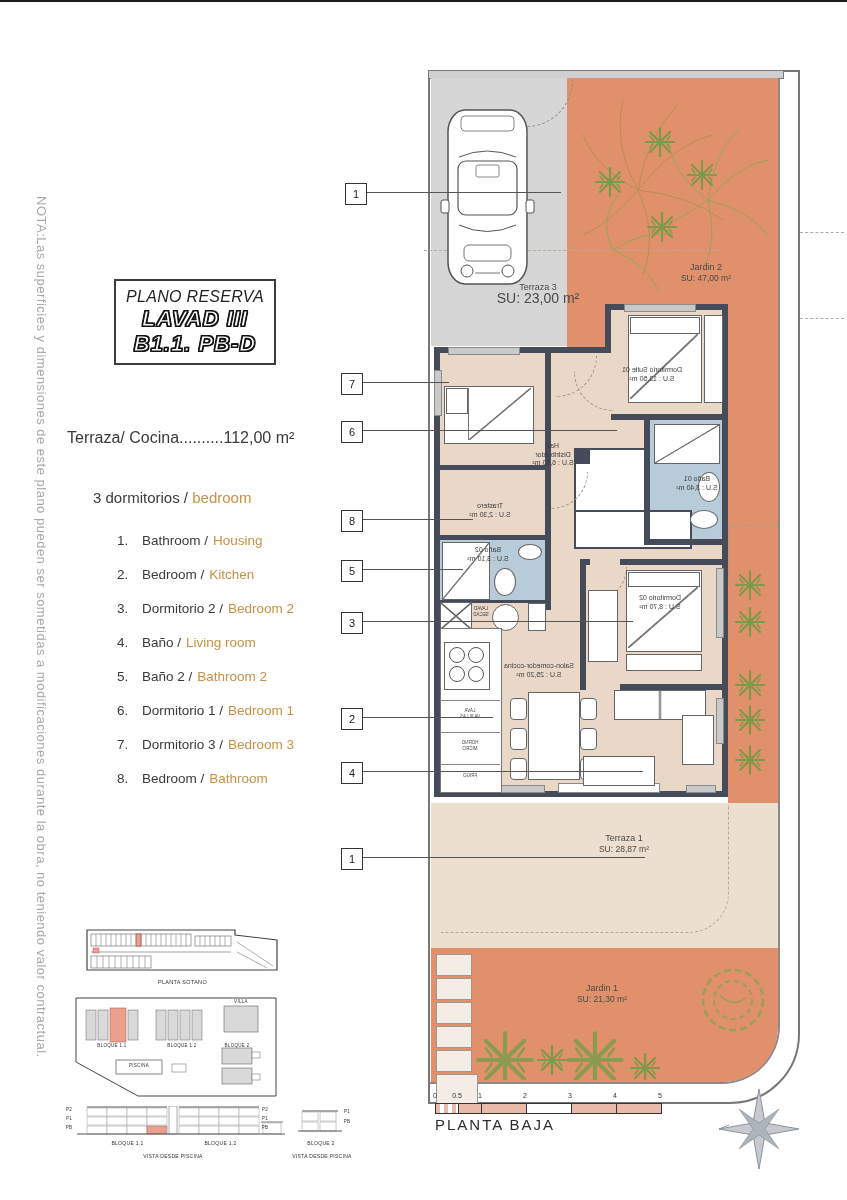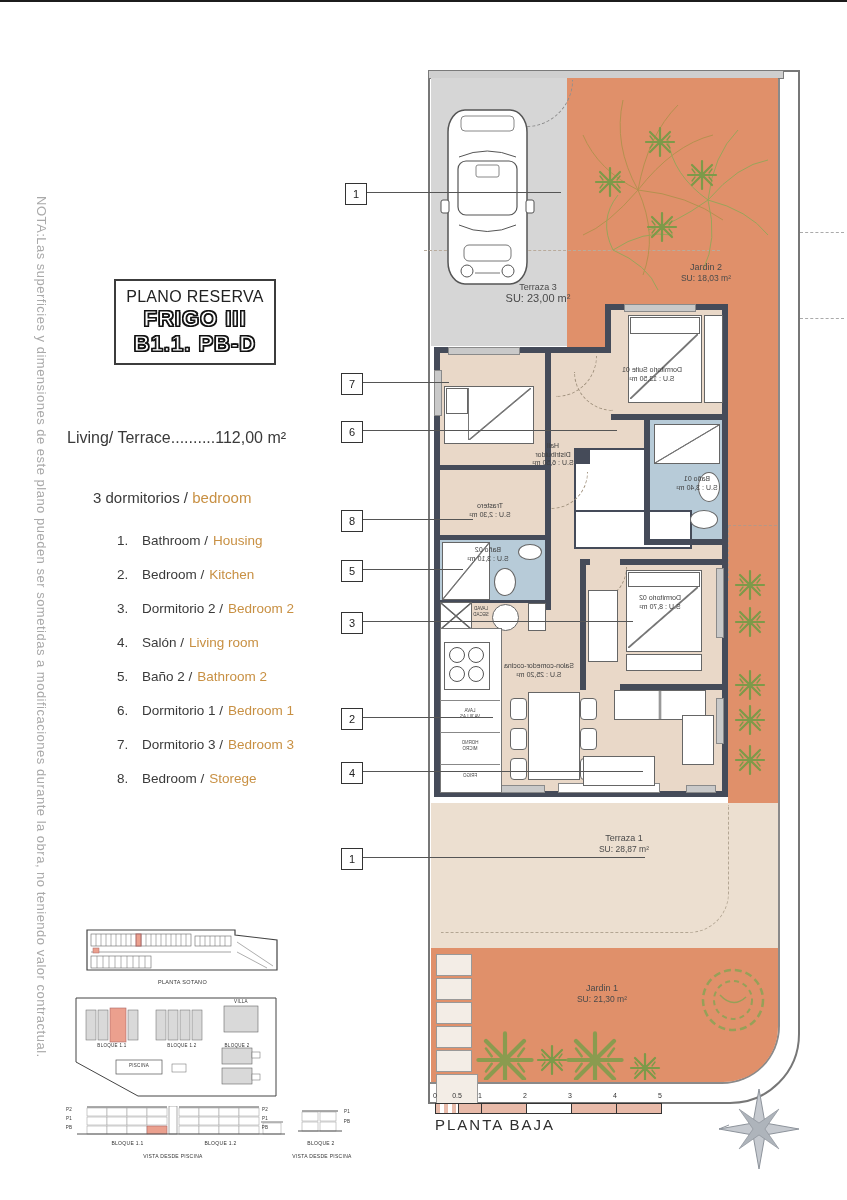--- a/index.html
+++ b/index.html
@@ -4,21 +4,21 @@
 <style>
   html,body{margin:0;padding:0;background:#fff;}
   #page{position:relative;width:847px;height:1200px;background:#fff;overflow:hidden;
         font-family:"Liberation Sans",sans-serif;color:#333;}
   .abs{position:absolute;}
   
   .vnote{position:absolute;left:34px;top:196px;height:880px;writing-mode:vertical-rl;
          font-size:13px;color:#a9a9a9;letter-spacing:.5px;}
   
   .tbox{position:absolute;left:114px;top:279px;width:158px;height:82px;border:2px solid #3c3c3c;
-        text-align:center;background:#fff;}
+        text-align:center;background:#fff;font-style:italic;}
   .tl1{font-size:16px;color:#222;margin-top:7px;letter-spacing:.3px;font-weight:500;}
   .tout{font-size:22px;font-weight:800;color:#fff;letter-spacing:1px;line-height:25px;
         -webkit-text-stroke:1.2px #111;
         text-shadow:-1px -1px 0 #111,1px -1px 0 #111,-1px 1px 0 #111,1px 1px 0 #111;}
   .summary{position:absolute;left:67px;top:425px;font-size:16px;color:#3a3a3a;line-height:26px;}
   .bedline{position:absolute;left:93px;top:489px;font-size:15px;color:#3a3a3a;}
   .or{color:#c89043;}
   .legend{position:absolute;left:117px;top:533px;font-size:13.5px;}
   .lrow{margin-bottom:19px;white-space:nowrap;}
   .lnum{display:inline-block;width:25px;color:#3a3a3a;}
@@ -61,42 +61,42 @@
       </g>
     </defs>
   </svg>
 
   <div class="abs" style="left:0;top:0;width:847px;height:2px;background:#1c1c1c;"></div>
 
   <div class="vnote">NOTA:Las superficies y dimensiones de este plano pueden ser sometidas a modificaciones durante la obra, no teniendo valor contractual.</div>
 
   <div class="tbox">
     <div class="tl1">PLANO RESERVA</div>
-    <div class="tout">FRIGO III</div>
+    <div class="tout">LAVAD III</div>
     <div class="tout">B1.1. PB-D</div>
   </div>
 
   <div class="summary">
-    <div>Living/ Terrace..........112,00 m²</div>
+    <div>Terraza/ Cocina..........112,00 m²</div>
   </div>
 
   <div class="bedline">
     <span>3 dormitorios /</span>
     <span class="or">bedroom</span>
   </div>
 
   <div class="legend">
     <div class="lrow"><span class="lnum">1.</span><span class="les">Bathroom /</span><span class="len">Housing</span></div>
     <div class="lrow"><span class="lnum">2.</span><span class="les">Bedroom /</span><span class="len">Kitchen</span></div>
     <div class="lrow"><span class="lnum">3.</span><span class="les">Dormitorio 2 /</span><span class="len">Bedroom 2</span></div>
-    <div class="lrow"><span class="lnum">4.</span><span class="les">Salón /</span><span class="len">Living room</span></div>
+    <div class="lrow"><span class="lnum">4.</span><span class="les">Baño /</span><span class="len">Living room</span></div>
     <div class="lrow"><span class="lnum">5.</span><span class="les">Baño 2 /</span><span class="len">Bathroom 2</span></div>
     <div class="lrow"><span class="lnum">6.</span><span class="les">Dormitorio 1 /</span><span class="len">Bedroom 1</span></div>
     <div class="lrow"><span class="lnum">7.</span><span class="les">Dormitorio 3 /</span><span class="len">Bedroom 3</span></div>
-    <div class="lrow"><span class="lnum">8.</span><span class="les">Bedroom /</span><span class="len">Storege</span></div>
+    <div class="lrow"><span class="lnum">8.</span><span class="les">Bedroom /</span><span class="len">Bathroom</span></div>
   </div>
 
   <div id="plan">
 
     <div class="abs" style="left:0;top:0;width:368px;height:1030px;border:2px solid #777;border-bottom-right-radius:70px;"></div>
     <div class="abs" style="left:2px;top:7px;width:348px;height:1005px;border-right:2px solid #8a8a8a;border-bottom:2px solid #8a8a8a;border-bottom-right-radius:58px;"></div>
     <div class="abs" style="left:0;top:0;width:354px;height:7px;background:#cfcfcf;border:1px solid #7a7a7a;"></div>
 
     <div class="reg" style="left:3px;top:8px;width:136px;height:268px;background:#d6d6d6;"></div>
     <div class="reg" style="left:139px;top:8px;width:211px;height:270px;background:#e0906a;"></div>
@@ -259,25 +259,25 @@
           <use href="#palm" stroke="#8a9b4f"></use>
         </g>
       <use href="#palm" x="187" y="118" stroke="#7d9a49"></use>
       <circle cx="275" cy="50" r="30" fill="none" stroke="#96a058" stroke-width="2.5" stroke-dasharray="7 4"></circle>
       <circle cx="275" cy="50" r="19" fill="none" stroke="#96a058" stroke-width="2" stroke-dasharray="5 4"></circle>
       <path d="M262 45 q13 14 26 2" fill="none" stroke="#96a058" stroke-width="1.5"></path>
     </svg>
 
     <div class="lblsm" style="left:68px;top:212px;width:84px;">
       <div>Terraza 3</div>
-      <div style="font-size:11px">SU: 23,00 m²</div>
+      <div style="font-size:14px">SU: 23,00 m²</div>
     </div>
     <div class="lblsm" style="left:232px;top:192px;width:92px;">
       <div>Jardin 2</div>
-      <div style="font-size:8.5px">SU: 18,03 m²</div>
+      <div style="font-size:8.5px">SU: 47,00 m²</div>
     </div>
     <div class="lblsm" style="left:150px;top:763px;width:92px;">
       <div>Terraza 1</div>
       <div style="font-size:8.5px">SU: 28,87 m²</div>
     </div>
     <div class="lblsm" style="left:128px;top:913px;width:92px;">
       <div>Jardin 1</div>
       <div style="font-size:8.5px">SU: 21,30 m²</div>
     </div>
 

